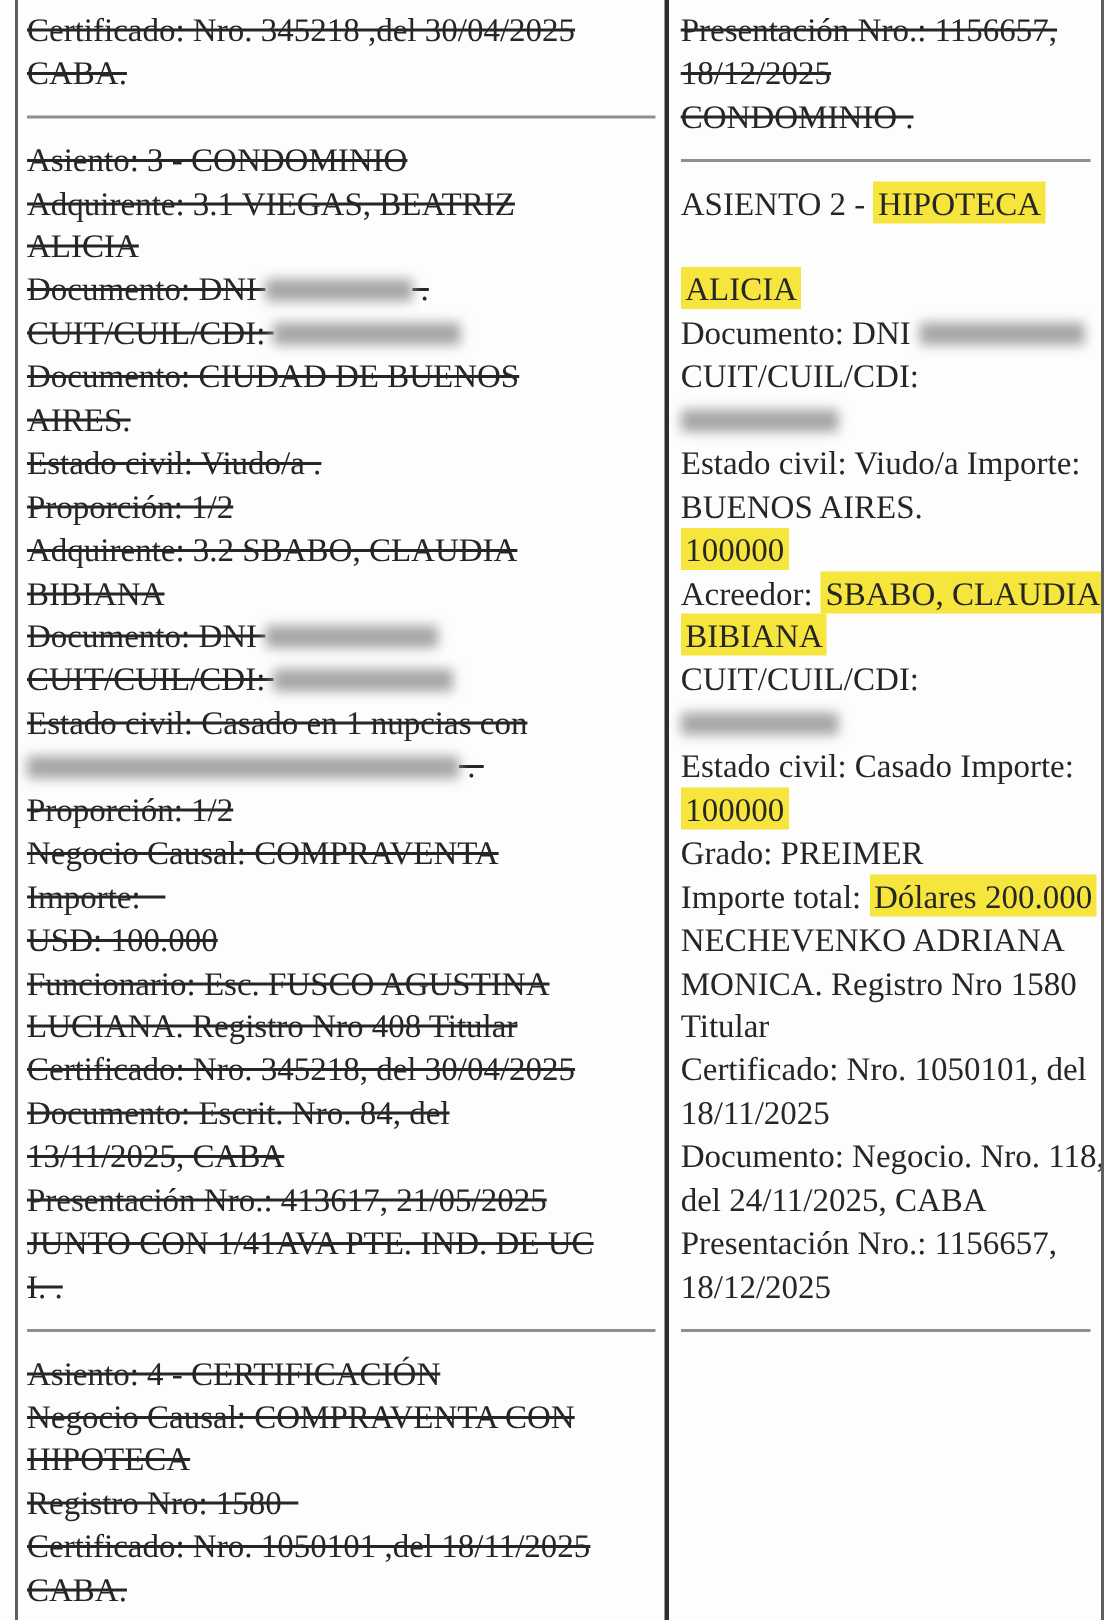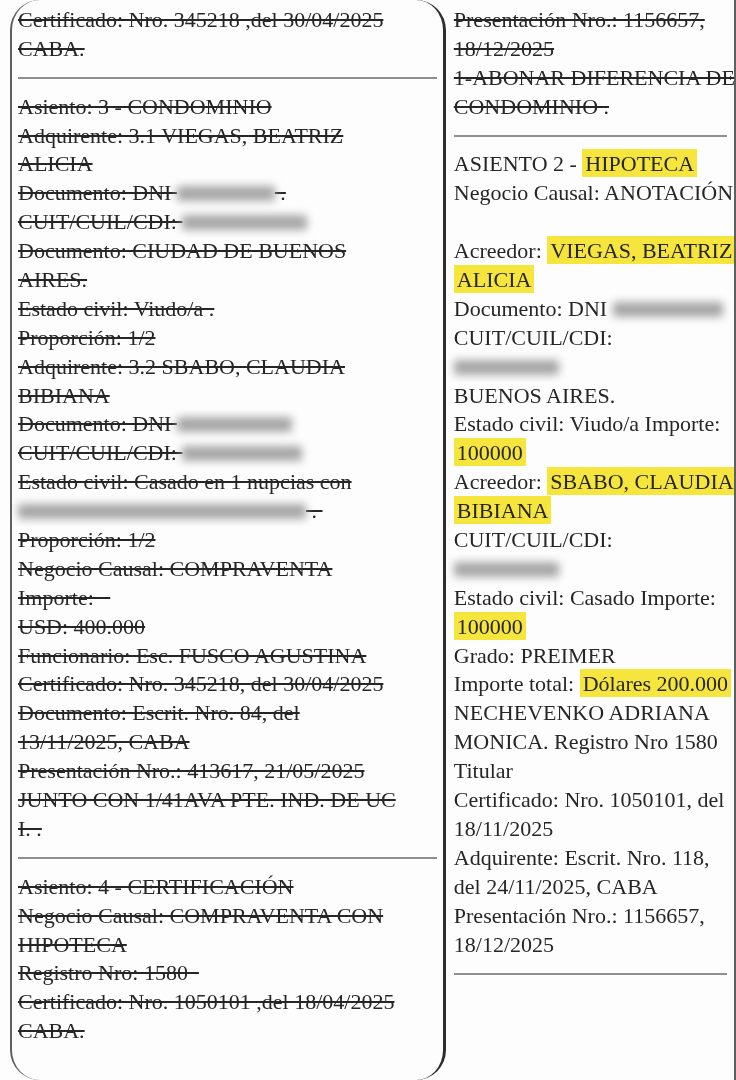--- a/index.html
+++ b/index.html
@@ -19,21 +19,20 @@
     overflow:hidden;
     white-space:nowrap;
   }
   .col-left{
     margin-left:10px;
     width:460px;
     border-left:2px solid #5f5f5f;
     border-right:3px solid #2d2d2d;
     padding-left:6px;
     padding-right:2px;
-    border-radius:30px;
   }
   .col-right{
     width:306px;
     border-right:2px solid #5f5f5f;
     padding-left:8px;
     padding-right:4px;
   }
   .line{height:28.9px;line-height:28.9px;}
   .line.struck .txt{
     text-decoration:line-through;
@@ -80,71 +79,69 @@
       <div class="line struck"><span class="txt">Proporción: 1/2</span></div>
       <div class="line struck"><span class="txt">Adquirente: 3.2 SBABO, CLAUDIA</span></div>
       <div class="line struck"><span class="txt">BIBIANA</span></div>
       <div class="line struck"><span class="txt">Documento: DNI </span><span class="blur-wrap"><span class="blur" style="width: 115px;"></span></span></div>
       <div class="line struck"><span class="txt">CUIT/CUIL/CDI: </span><span class="blur-wrap"><span class="blur" style="width: 120px;"></span></span></div>
       <div class="line struck"><span class="txt">Estado civil: Casado en 1 nupcias con</span></div>
       <div class="line struck"><span class="blur-wrap"><span class="blur" style="width: 288px;"></span></span><span class="txt"> .&nbsp;</span></div>
       <div class="line struck"><span class="txt">Proporción: 1/2</span></div>
       <div class="line struck"><span class="txt">Negocio Causal: COMPRAVENTA</span></div>
       <div class="line struck"><span class="txt">Importe:&nbsp;&nbsp;&nbsp;</span></div>
-      <div class="line struck"><span class="txt">USD: 400.000</span></div>
+      <div class="line struck"><span class="txt">USD: 100.000</span></div>
       <div class="line struck"><span class="txt">Funcionario: Esc. FUSCO AGUSTINA</span></div>
+      <div class="line struck"><span class="txt">LUCIANA. Registro Nro 408 Titular</span></div>
       <div class="line struck"><span class="txt">Certificado: Nro. 345218, del 30/04/2025</span></div>
       <div class="line struck"><span class="txt">Documento: Escrit. Nro. 84, del</span></div>
       <div class="line struck"><span class="txt">13/11/2025, CABA</span></div>
       <div class="line struck"><span class="txt">Presentación Nro.: 413617, 21/05/2025</span></div>
       <div class="line struck"><span class="txt">JUNTO CON 1/41AVA PTE. IND. DE UC</span></div>
       <div class="line struck"><span class="txt">I. .</span></div>
       <div class="line divider-line">
         <span class="hrule"></span>
       </div>
       <div class="line struck"><span class="txt">Asiento: 4 - CERTIFICACIÓN</span></div>
       <div class="line struck"><span class="txt">Negocio Causal: COMPRAVENTA CON</span></div>
       <div class="line struck"><span class="txt">HIPOTECA</span></div>
       <div class="line struck"><span class="txt">Registro Nro: 1580&nbsp;&nbsp;</span></div>
-      <div class="line struck"><span class="txt">Certificado: Nro. 1050101 ,del 18/04/2025</span></div>
+      <div class="line struck"><span class="txt">Certificado: Nro. 1050101 ,del 18/11/2025</span></div>
       <div class="line struck"><span class="txt">CABA.</span></div>
     </div>
   <div class="col col-right">
       <div class="line struck"><span class="txt">Presentación Nro.: 1156657,</span></div>
       <div class="line struck"><span class="txt">18/12/2025</span></div>
-      <div class="line struck"><span class="txt">1-ABONAR DIFERENCIA DE</span></div>
       <div class="line struck"><span class="txt">CONDOMINIO .</span></div>
       <div class="line divider-line">
         <span class="hrule"></span>
       </div>
       <div class="line"><span class="txt">ASIENTO 2 - </span><span class="txt hl">HIPOTECA</span></div>
-      <div class="line"><span class="txt">Negocio Causal: ANOTACIÓN</span></div>
       <div class="line">&nbsp;</div>
-      <div class="line"><span class="txt">Acreedor: </span><span class="txt hl">VIEGAS, BEATRIZ</span></div>
       <div class="line"><span class="txt hl">ALICIA</span></div>
       <div class="line"><span class="txt">Documento: DNI </span><span class="blur-wrap"><span class="blur" style="width: 110px;"></span></span></div>
       <div class="line"><span class="txt">CUIT/CUIL/CDI:</span></div>
       <div class="line"><span class="blur-wrap"><span class="blur" style="width: 105px;"></span></span></div>
+      <div class="line"><span class="txt">Estado civil: Viudo/a Importe:</span></div>
       <div class="line"><span class="txt">BUENOS AIRES.</span></div>
-      <div class="line"><span class="txt">Estado civil: Viudo/a Importe:</span></div>
       <div class="line"><span class="txt hl">100000</span></div>
       <div class="line"><span class="txt">Acreedor: </span><span class="txt hl">SBABO, CLAUDIA</span></div>
       <div class="line"><span class="txt hl">BIBIANA</span></div>
       <div class="line"><span class="txt">CUIT/CUIL/CDI:</span></div>
       <div class="line"><span class="blur-wrap"><span class="blur" style="width: 105px;"></span></span></div>
       <div class="line"><span class="txt">Estado civil: Casado Importe:</span></div>
       <div class="line"><span class="txt hl">100000</span></div>
       <div class="line"><span class="txt">Grado: PREIMER</span></div>
       <div class="line"><span class="txt">Importe total: </span><span class="txt hl">Dólares 200.000</span></div>
       <div class="line"><span class="txt">NECHEVENKO ADRIANA</span></div>
       <div class="line"><span class="txt">MONICA. Registro Nro 1580</span></div>
       <div class="line"><span class="txt">Titular</span></div>
       <div class="line"><span class="txt">Certificado: Nro. 1050101, del</span></div>
       <div class="line"><span class="txt">18/11/2025</span></div>
-      <div class="line"><span class="txt">Adquirente: Escrit. Nro. 118,</span></div>
+      <div class="line"><span class="txt">Documento: Negocio. Nro. 118,</span></div>
       <div class="line"><span class="txt">del 24/11/2025, CABA</span></div>
       <div class="line"><span class="txt">Presentación Nro.: 1156657,</span></div>
       <div class="line"><span class="txt">18/12/2025</span></div>
       <div class="line divider-line">
         <span class="hrule"></span>
       </div>
     </div>
 </div>
 
 </body></html>

